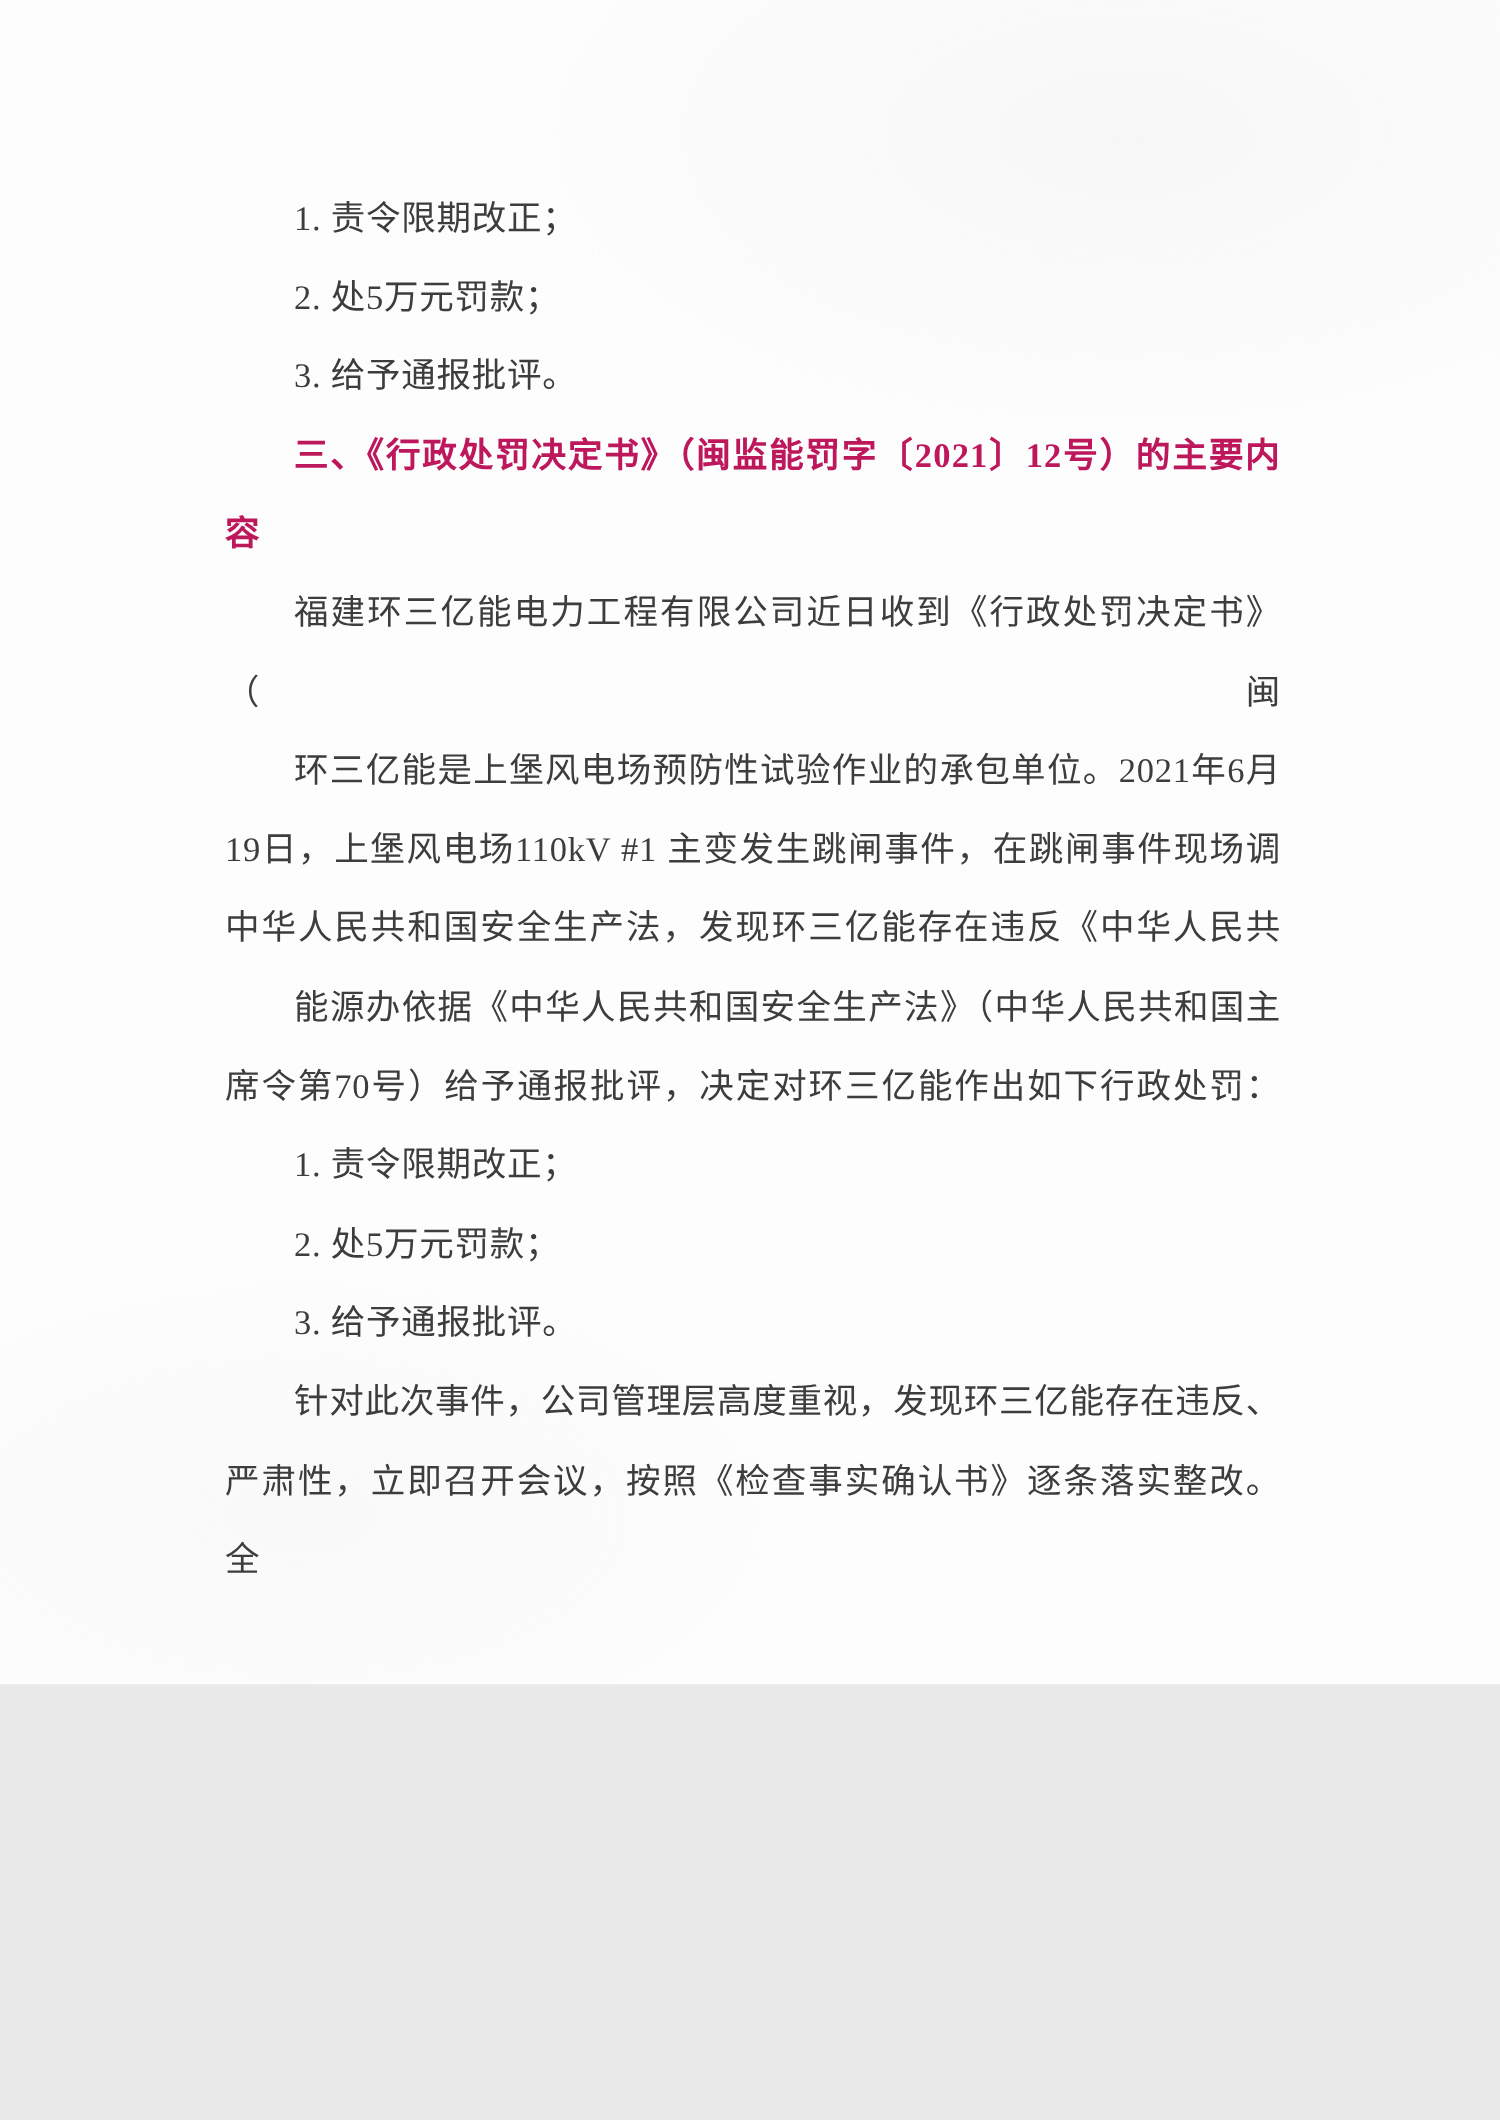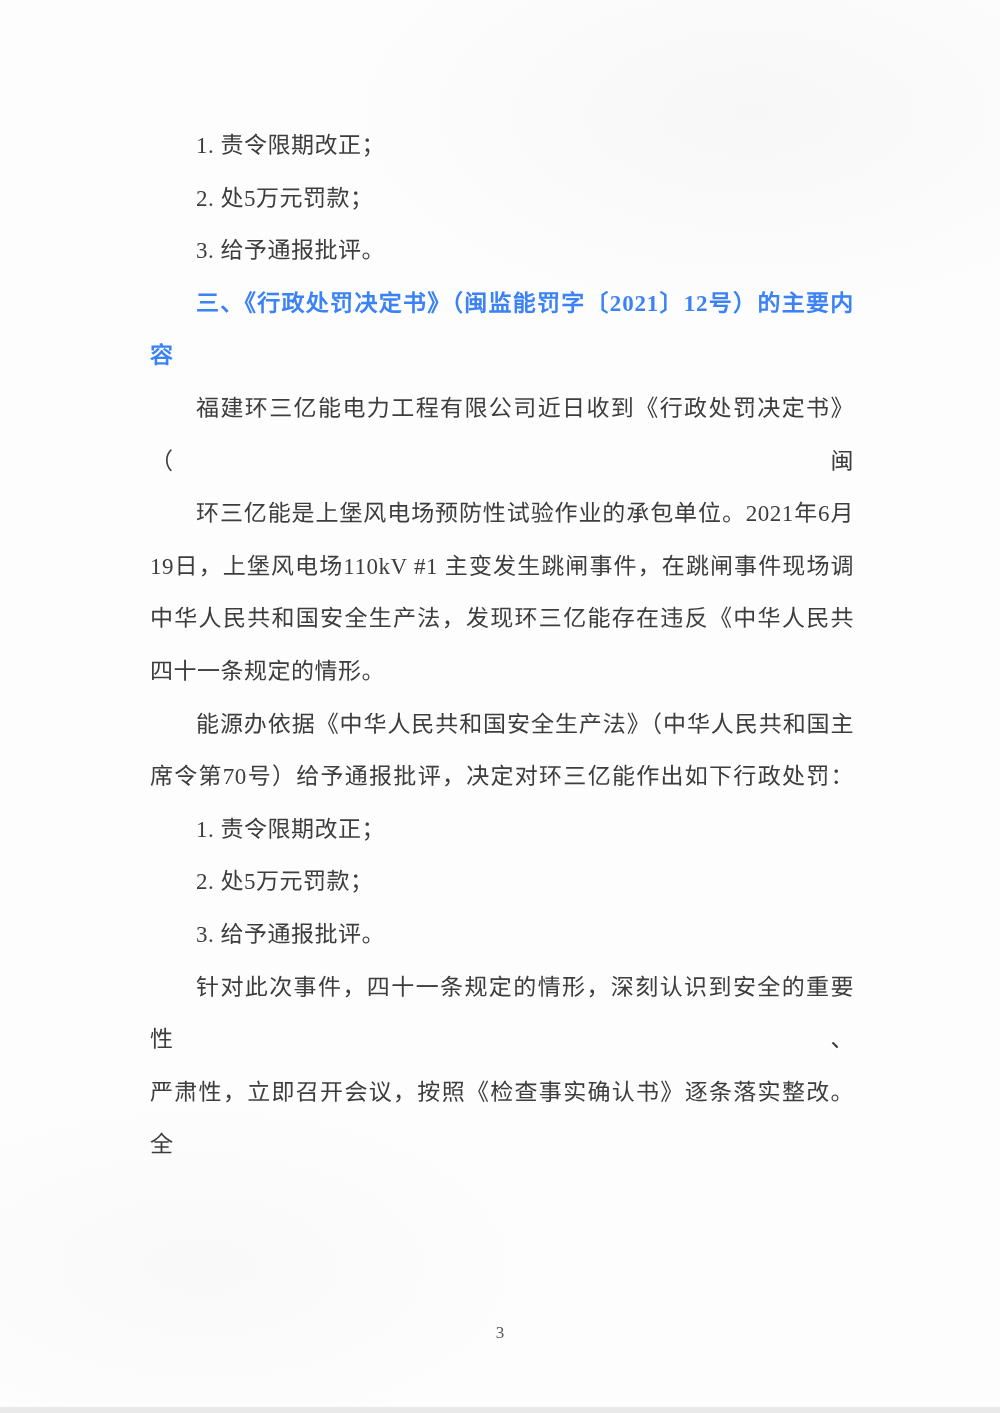--- a/index.html
+++ b/index.html
@@ -3,21 +3,21 @@
 <meta charset="utf-8">
 <style>
   html, body {
     margin: 0;
     padding: 0;
     background: #e9e9e9;
   }
   .page {
     position: relative;
     width: 1000px;
-    height: 1407px;
+    height: 1123px;
     margin: 0 auto;
     background: #fdfdfd;
     overflow: hidden;
     font-family: "Liberation Serif", "DejaVu Serif", serif;
     color: #3d3d3d;
   }
   
   .page::before {
     content: "";
     position: absolute;
@@ -39,21 +39,21 @@
     letter-spacing: 0.5px;
     color: #3d3d3d;
   }
   .line.indent { text-indent: 2em; }
   .line.full {
     text-align: justify;
     text-align-last: justify;
   }
   .line.bold {
     font-weight: bold;
-    color: #3b82f6;
+    color: #be185d;
     letter-spacing: 0.8px;
   }
   .page-number {
     position: absolute;
     top: 1318px;
     left: 0;
     width: 100%;
     text-align: center;
     font-size: 17px;
     line-height: 30px;
@@ -67,24 +67,23 @@
   <div class="content">
     <div class="line indent">1. 责令限期改正；</div>
     <div class="line indent">2. 处5万元罚款；</div>
     <div class="line indent">3. 给予通报批评。</div>
     <div class="line indent bold full">三、《行政处罚决定书》（闽监能罚字〔2021〕12号）的主要内</div>
     <div class="line bold">容</div>
     <div class="line indent full">福建环三亿能电力工程有限公司近日收到《行政处罚决定书》（闽</div>
     <div class="line indent full">环三亿能是上堡风电场预防性试验作业的承包单位。2021年6月</div>
     <div class="line full">19日，上堡风电场110kV #1 主变发生跳闸事件，在跳闸事件现场调</div>
     <div class="line full">中华人民共和国安全生产法，发现环三亿能存在违反《中华人民共</div>
-    <div class="line">四十一条规定的情形。</div>
     <div class="line indent full">能源办依据《中华人民共和国安全生产法》（中华人民共和国主</div>
     <div class="line full">席令第70号）给予通报批评，决定对环三亿能作出如下行政处罚：</div>
     <div class="line indent">1. 责令限期改正；</div>
     <div class="line indent">2. 处5万元罚款；</div>
     <div class="line indent">3. 给予通报批评。</div>
-    <div class="line indent full">针对此次事件，四十一条规定的情形，深刻认识到安全的重要性、</div>
+    <div class="line indent full">针对此次事件，公司管理层高度重视，发现环三亿能存在违反、</div>
     <div class="line full">严肃性，立即召开会议，按照《检查事实确认书》逐条落实整改。全</div>
 
   </div>
   <div class="page-number">3</div>
 </div>
 
 </body></html>

